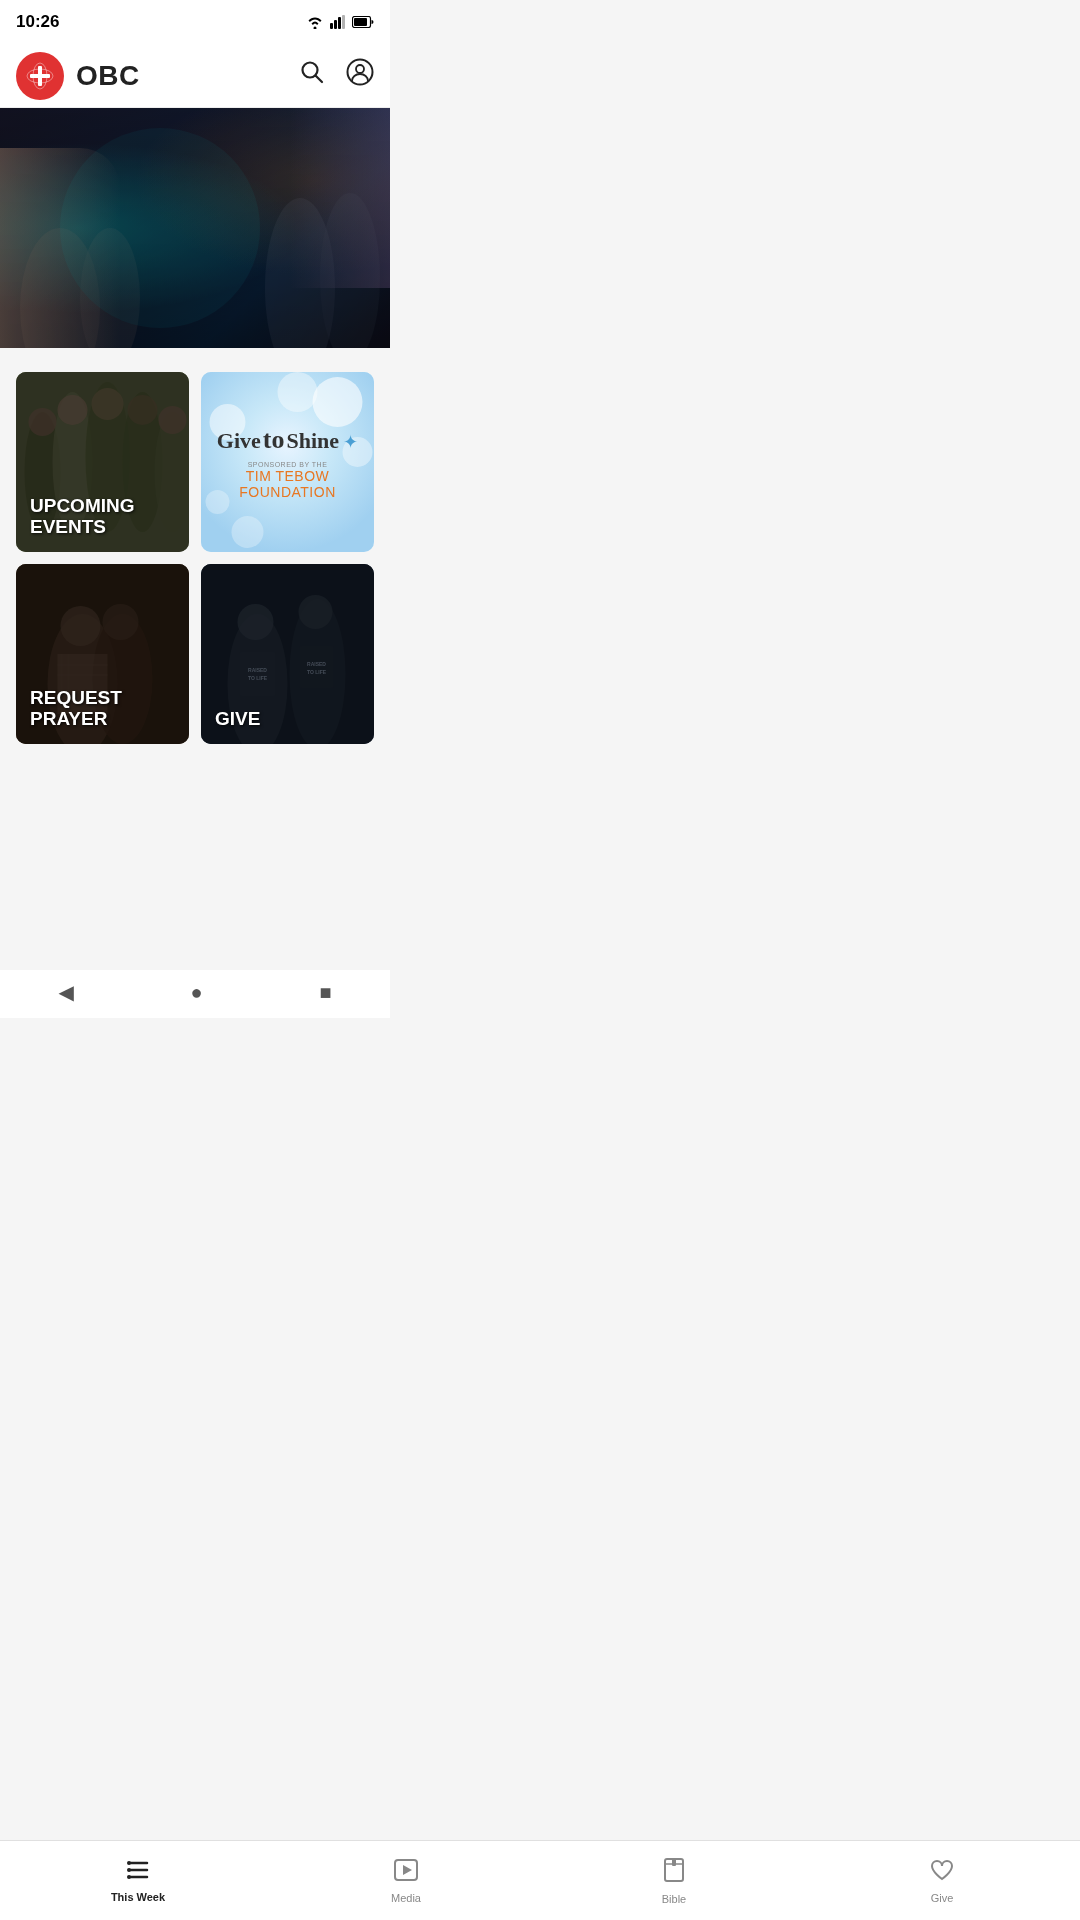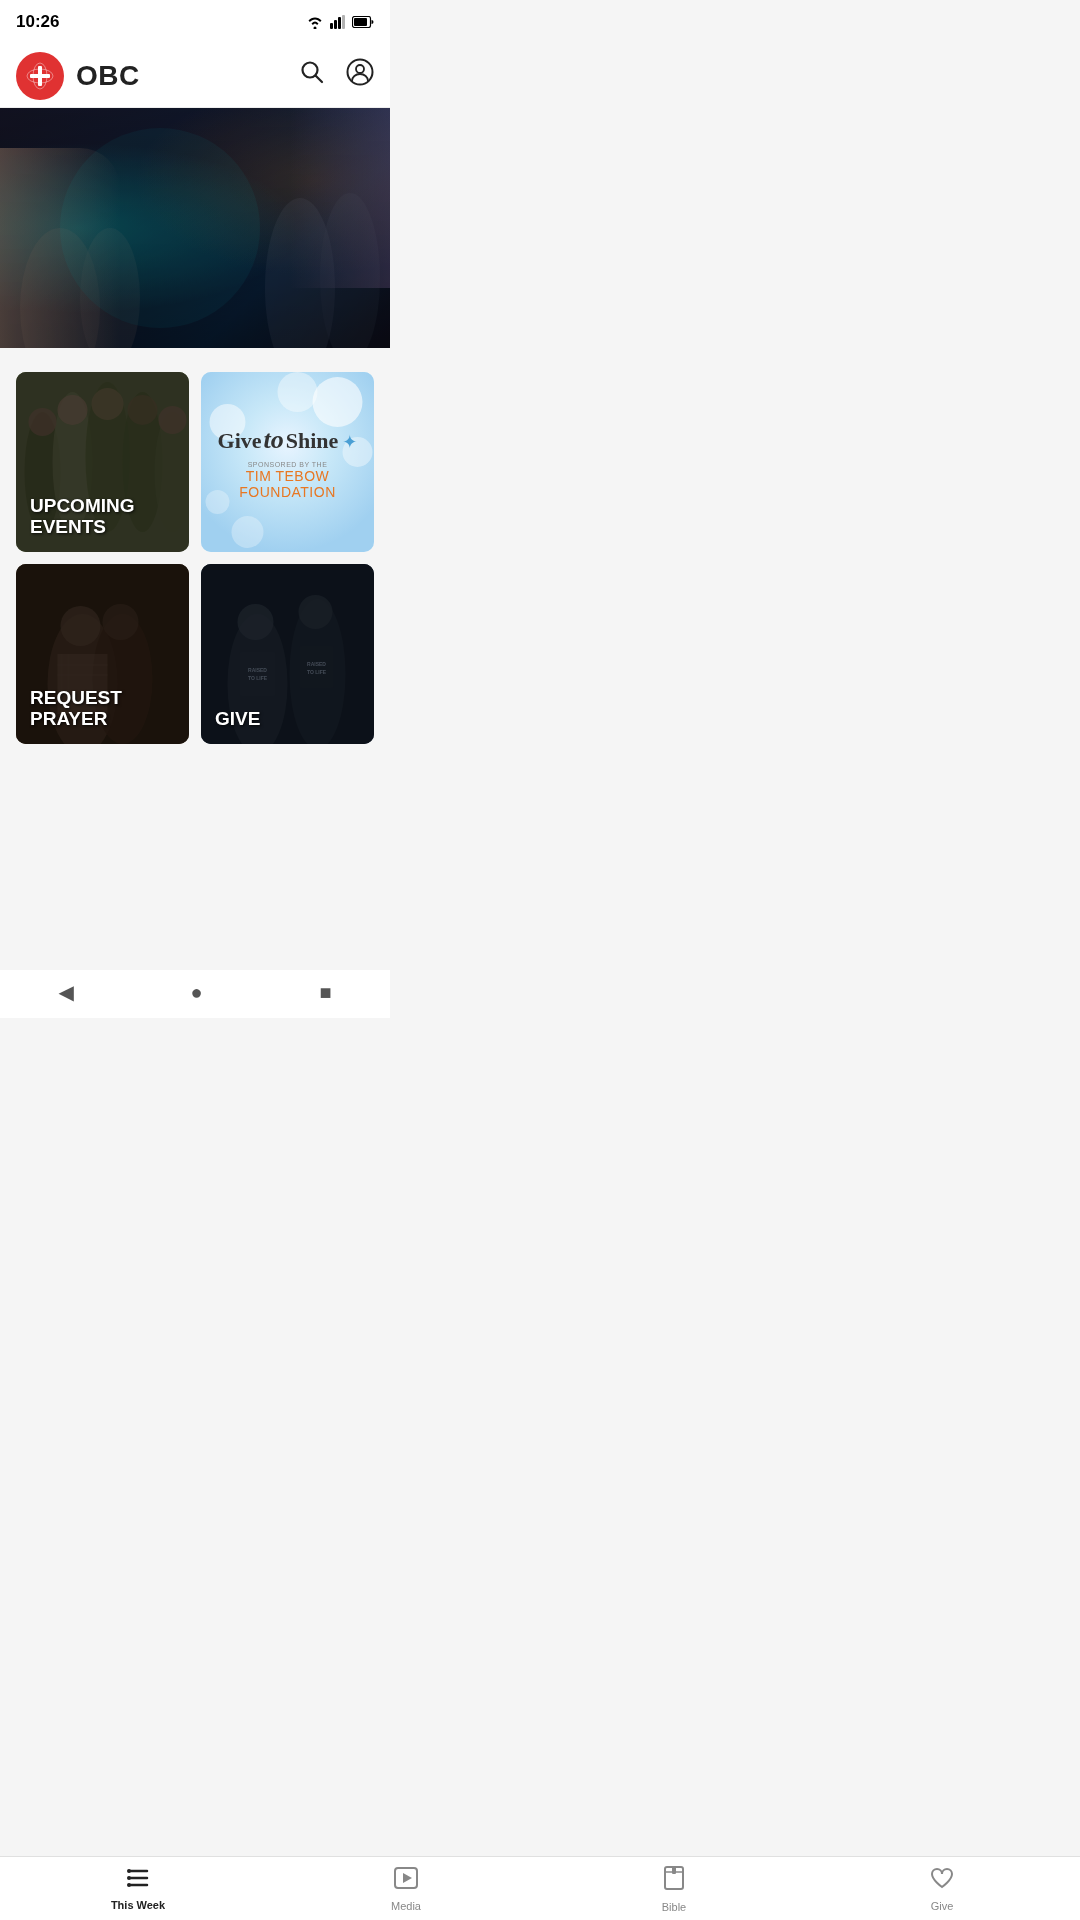--- a/index.html
+++ b/index.html
@@ -208,21 +208,21 @@
     .card-give .card-bg {
       background: linear-gradient(135deg, #2a3a4a 0%, #1a2a3a 40%, #3a4a5a 70%, #4a5a6a 100%);
     }
 
     
     .bottom-nav {
       position: fixed;
       bottom: 0;
       left: 0;
       width: 100%;
-      height: 64px;
+      height: 80px;
       background: #fff;
       border-top: 1px solid #e0e0e0;
       display: flex;
       align-items: center;
       justify-content: space-around;
       padding: 0 4px;
       z-index: 100;
     }
     .nav-item {
       flex: 1;
@@ -407,21 +407,21 @@
         <circle cx="30" cy="50" r="18" fill="white" opacity="0.5"></circle>
         <circle cx="160" cy="80" r="15" fill="white" opacity="0.4"></circle>
         <circle cx="20" cy="130" r="12" fill="white" opacity="0.3"></circle>
         <circle cx="100" cy="20" r="20" fill="white" opacity="0.4"></circle>
         <circle cx="50" cy="160" r="16" fill="white" opacity="0.3"></circle>
       </svg>
     </div>
     <div class="nts-logo">
       <div style="display:flex;align-items:baseline;gap:2px;">
         <span style="font-size:22px;color:#333;font-weight:600;font-family:Georgia,serif;">Give</span>
-        <span style="font-size:26px;color:#333;font-style:italic;font-family:Georgia,serif;font-weight:700;">to</span>
+        <span style="font-size:26px;color:#333;font-family:Georgia,serif;font-weight:700;">to</span>
         <span style="font-size:22px;color:#333;font-weight:600;font-family:Georgia,serif;">Shine</span>
         <span style="color:#4a9fd4;font-size:18px;margin-left:2px;">✦</span>
       </div>
       <div style="font-size:7px;color:#888;letter-spacing:0.5px;margin-top:6px;text-transform:uppercase;">SPONSORED BY THE</div>
       <div style="font-size:14px;font-weight:400;color:#e87722;letter-spacing:0.5px;text-transform:uppercase;">TIM TEBOW FOUNDATION</div>
     </div>
   </div>
 
   <div class="card card-prayer">
     <div class="card-bg">

